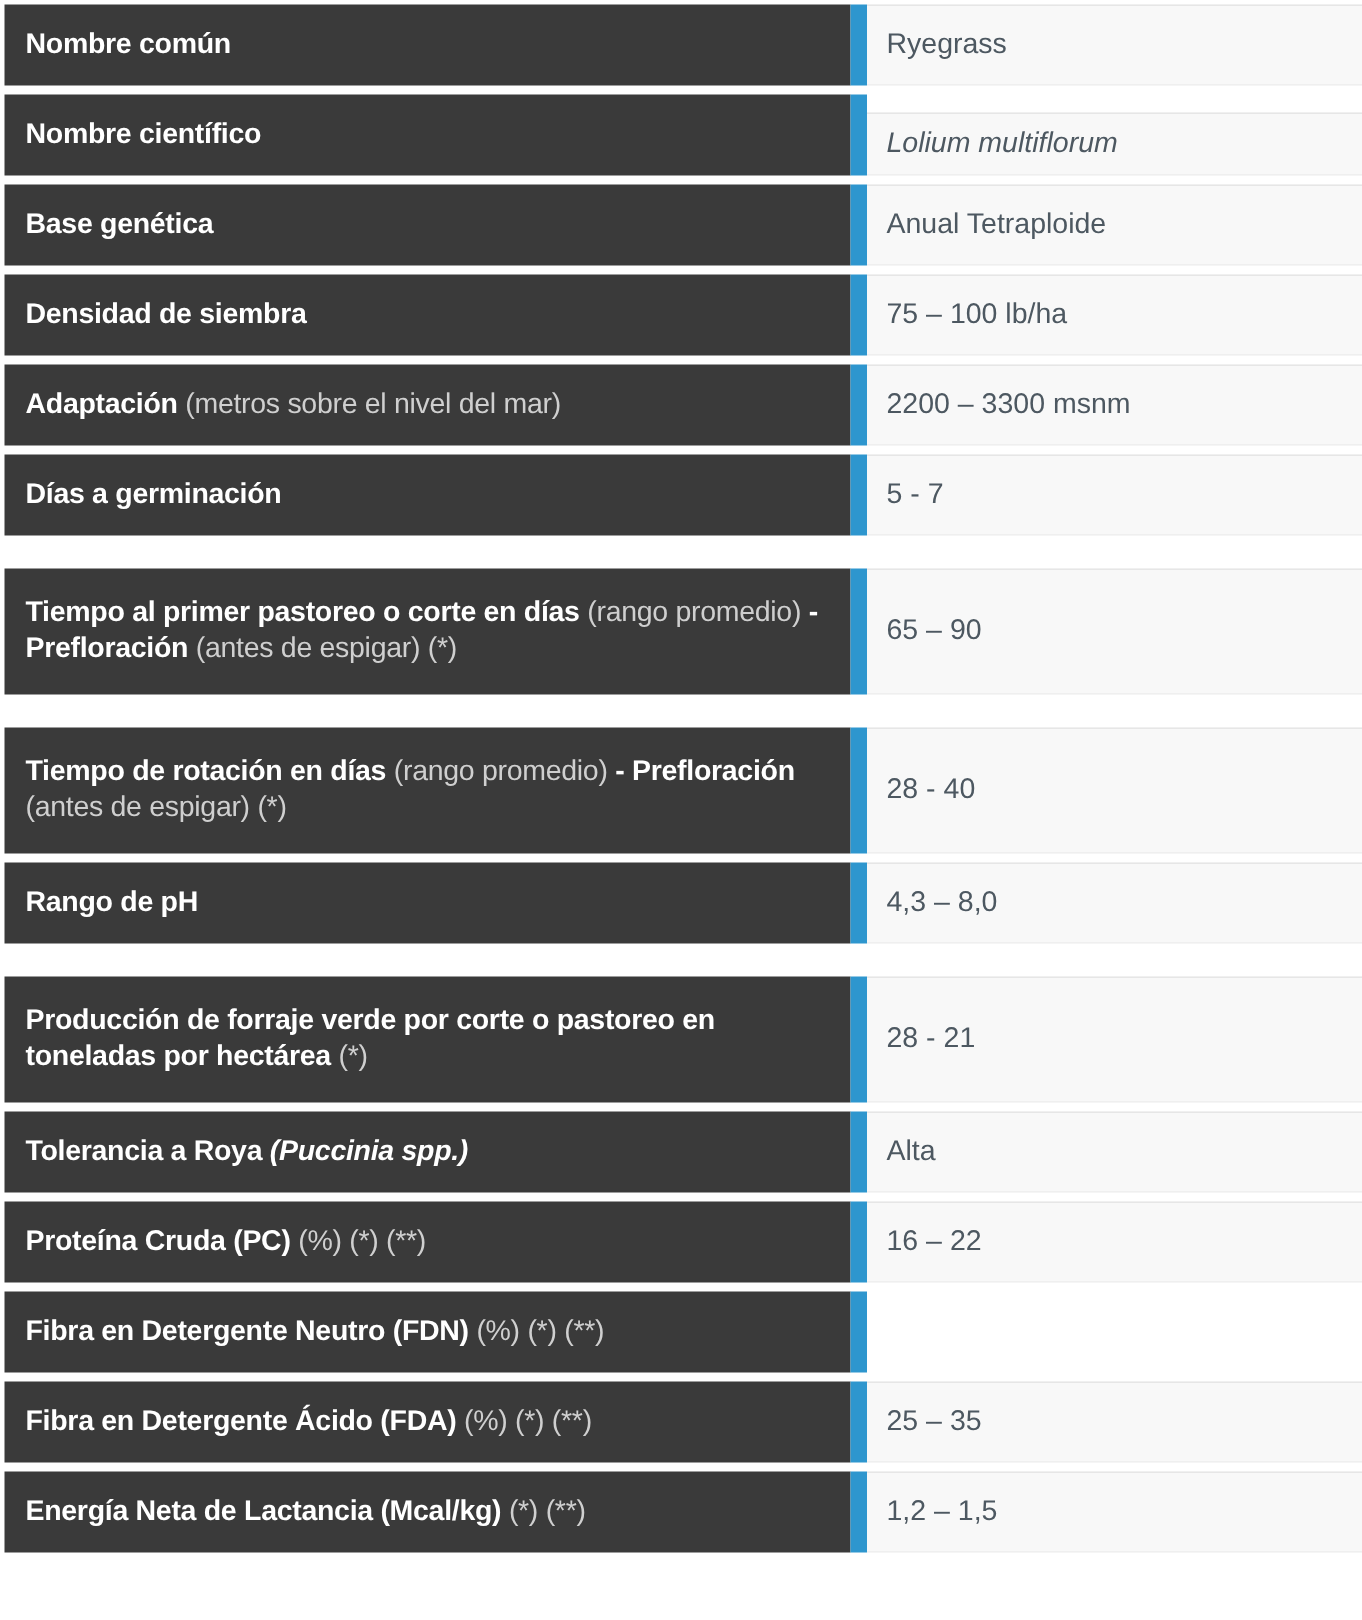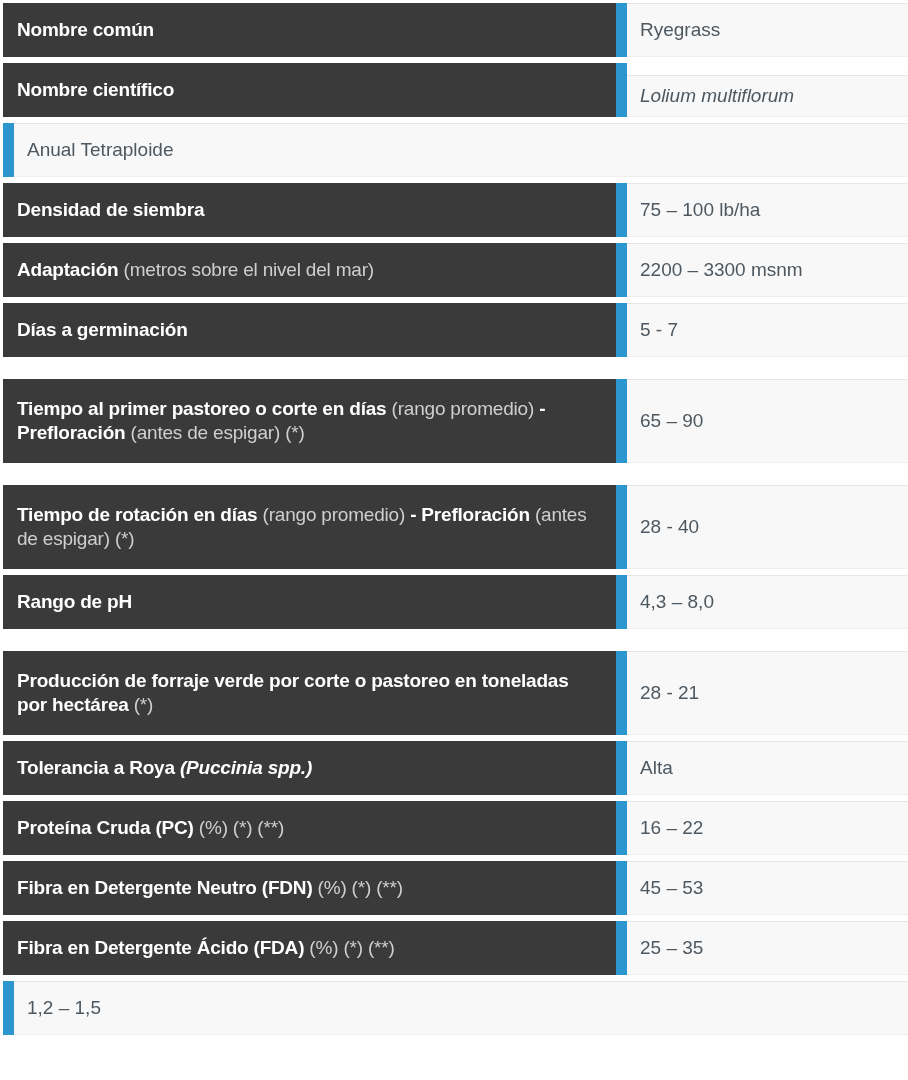--- a/index.html
+++ b/index.html
@@ -16,21 +16,21 @@
   }
   .row {
     display: flex;
     align-items: stretch;
     margin-bottom: 6px;
     min-height: 54px;
   }
   .row.tall { min-height: 84px; margin-top: 22px; }
   .cell-label {
     box-sizing: border-box;
-    width: 613px;
+    width: 564px;
     background: var(--header-bg, #3a3a3a);
     color: #ffffff;
     display: flex;
     align-items: center;
     padding: 8px 14px 8px 14px;
     font-size: 19px;
     line-height: 24px;
     letter-spacing: -0.2px;
   }
   .cell-label .seg-b  { font-weight: bold; color: #ffffff; }
@@ -70,20 +70,23 @@
 
   <div class="row">
     <div class="cell-label">
         <div><span class="seg-b">Nombre científico</span></div>
       </div>
     <div class="accent"></div>
     <div class="cell-value italic">Lolium multiflorum</div>
   </div>
 
   <div class="row">
+    <div class="cell-label">
+        <div><span class="seg-b">Base genética</span></div>
+      </div>
     <div class="accent"></div>
     <div class="cell-value">Anual Tetraploide</div>
   </div>
 
   <div class="row">
     <div class="cell-label">
         <div><span class="seg-b">Densidad de siembra</span></div>
       </div>
     <div class="accent"></div>
     <div class="cell-value">75 – 100 lb/ha</div>
@@ -152,28 +155,30 @@
       </div>
     <div class="accent"></div>
     <div class="cell-value">16 – 22</div>
   </div>
 
   <div class="row">
     <div class="cell-label">
         <div><span class="seg-b">Fibra en Detergente Neutro (FDN) </span><span class="seg-r">(%) (*) (**)</span></div>
       </div>
     <div class="accent"></div>
-    <div class="cell-value">45 – 53</div>
   </div>
 
   <div class="row">
     <div class="cell-label">
         <div><span class="seg-b">Fibra en Detergente Ácido (FDA) </span><span class="seg-r">(%) (*) (**)</span></div>
       </div>
     <div class="accent"></div>
     <div class="cell-value">25 – 35</div>
   </div>
 
   <div class="row">
+    <div class="cell-label">
+        <div><span class="seg-b">Energía Neta de Lactancia (Mcal/kg) </span><span class="seg-r">(*) (**)</span></div>
+      </div>
     <div class="accent"></div>
     <div class="cell-value">1,2 – 1,5</div>
   </div>
 </div>
 
 </body></html>

